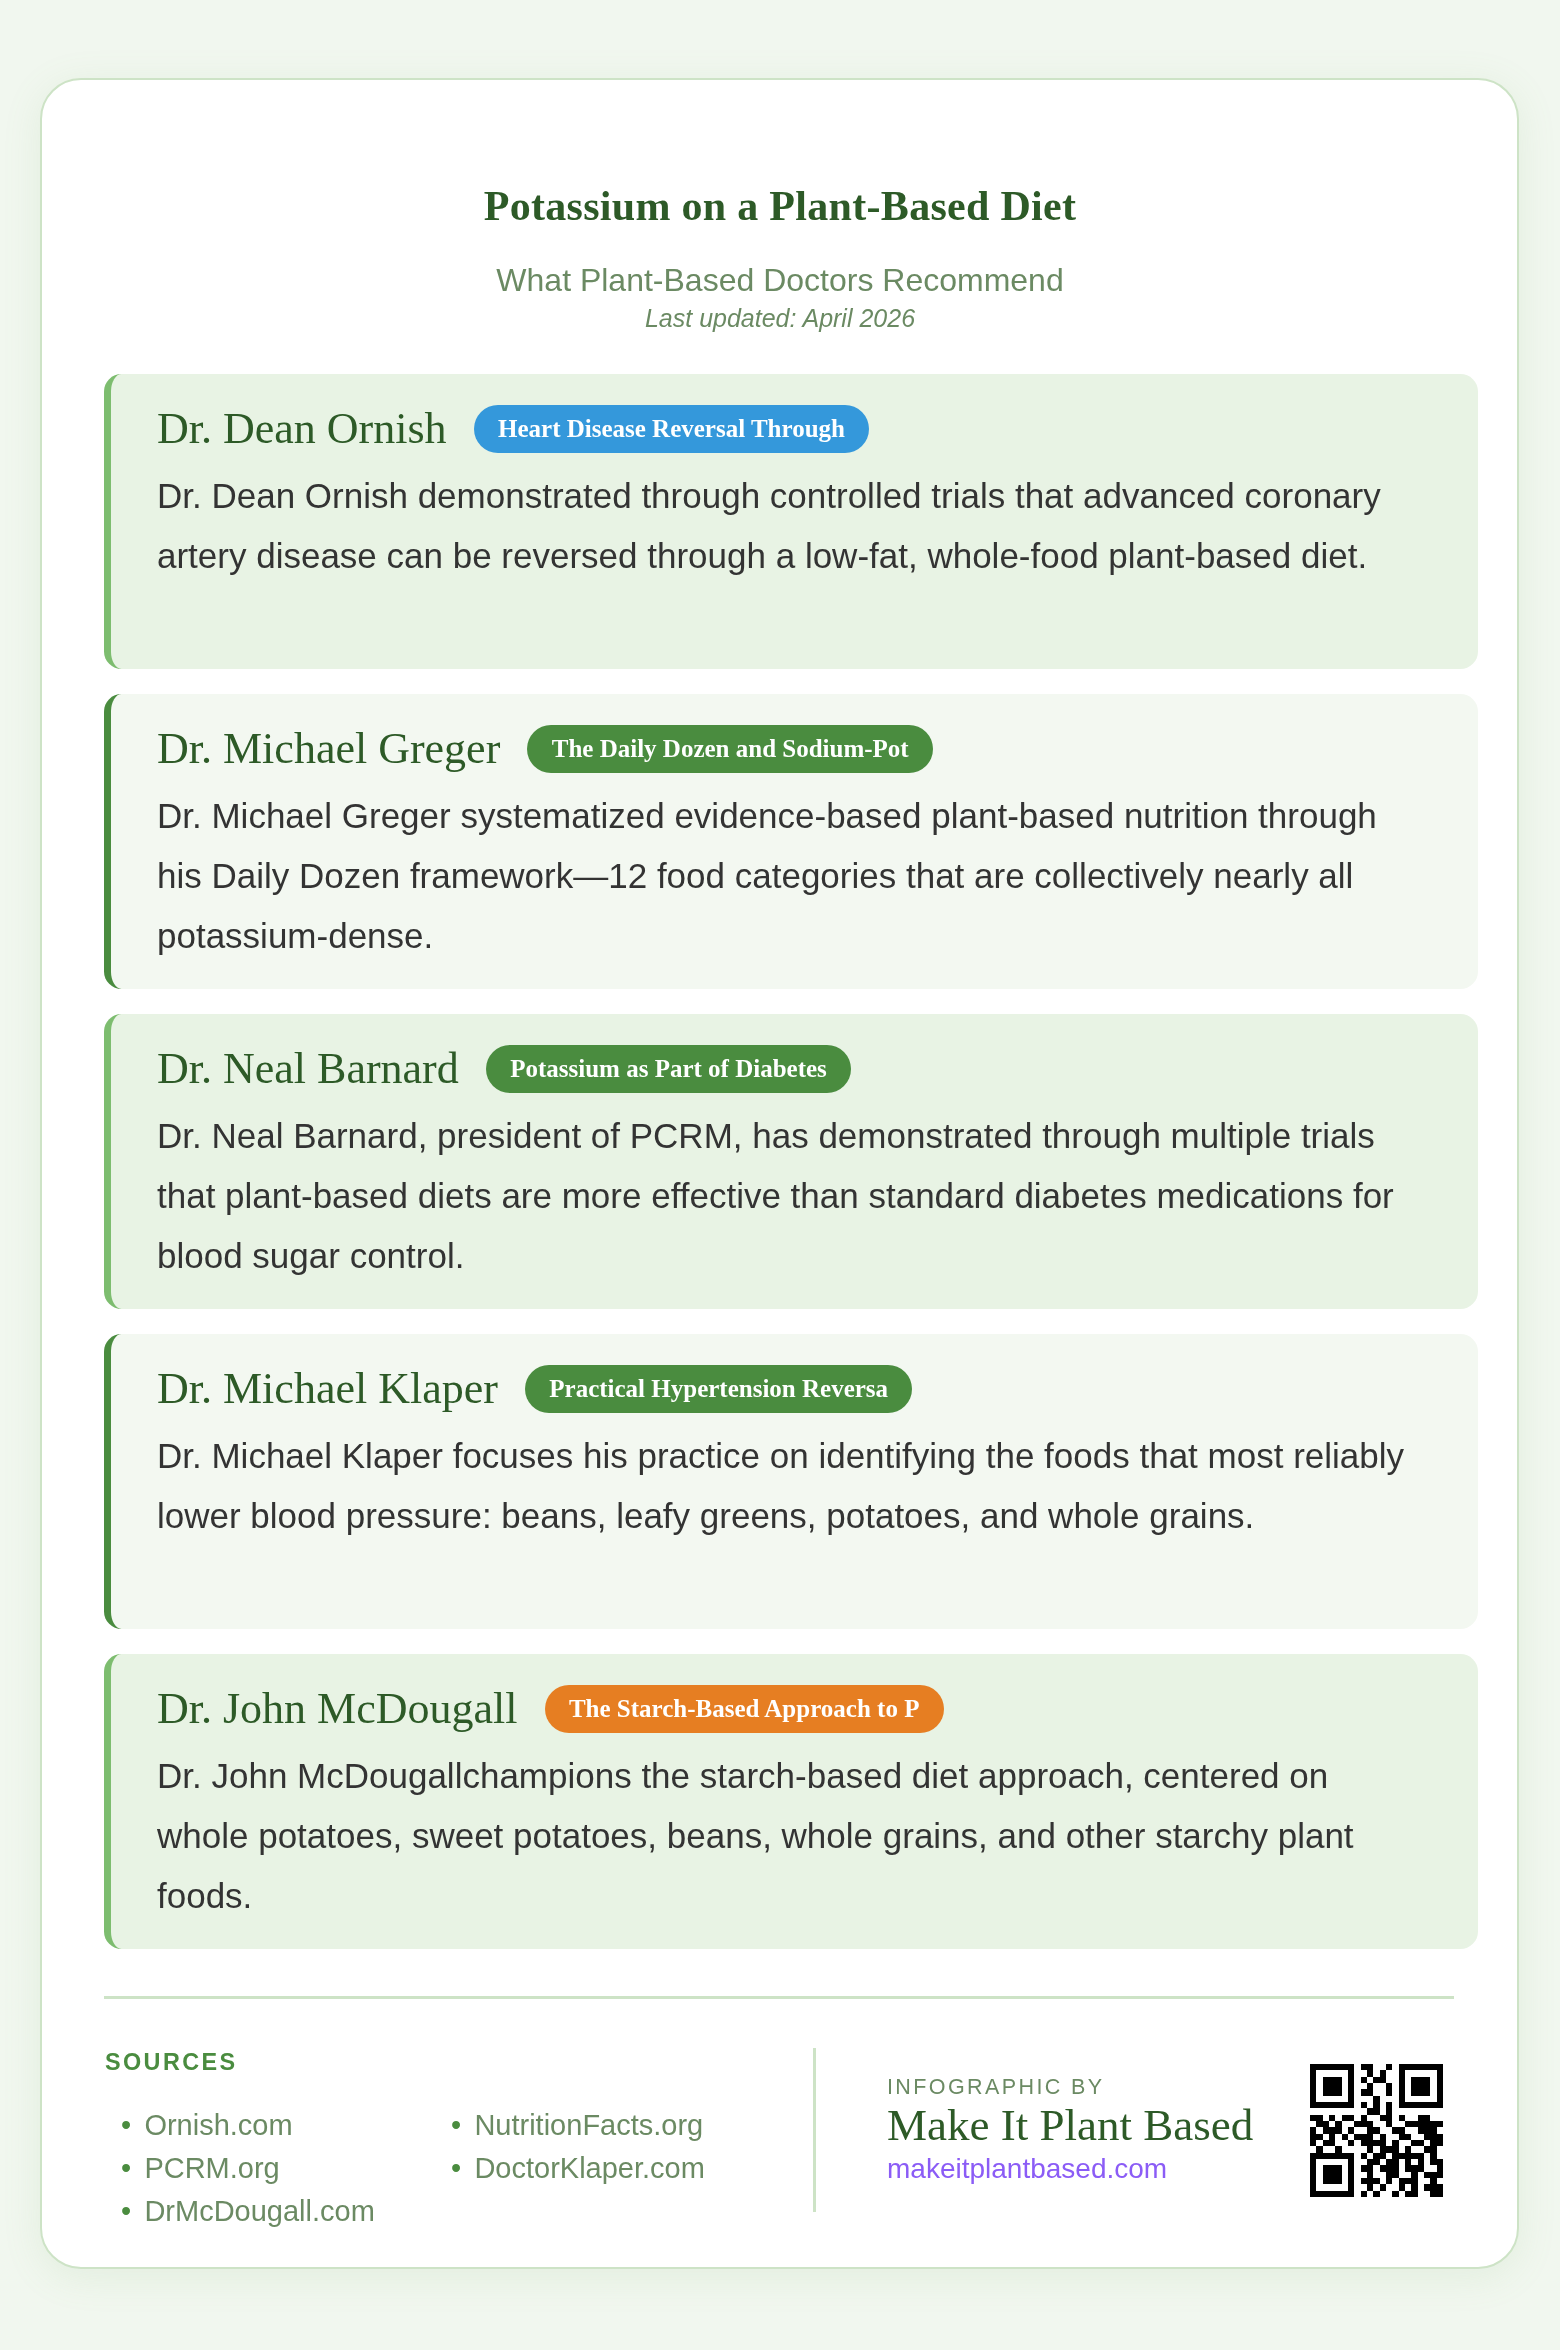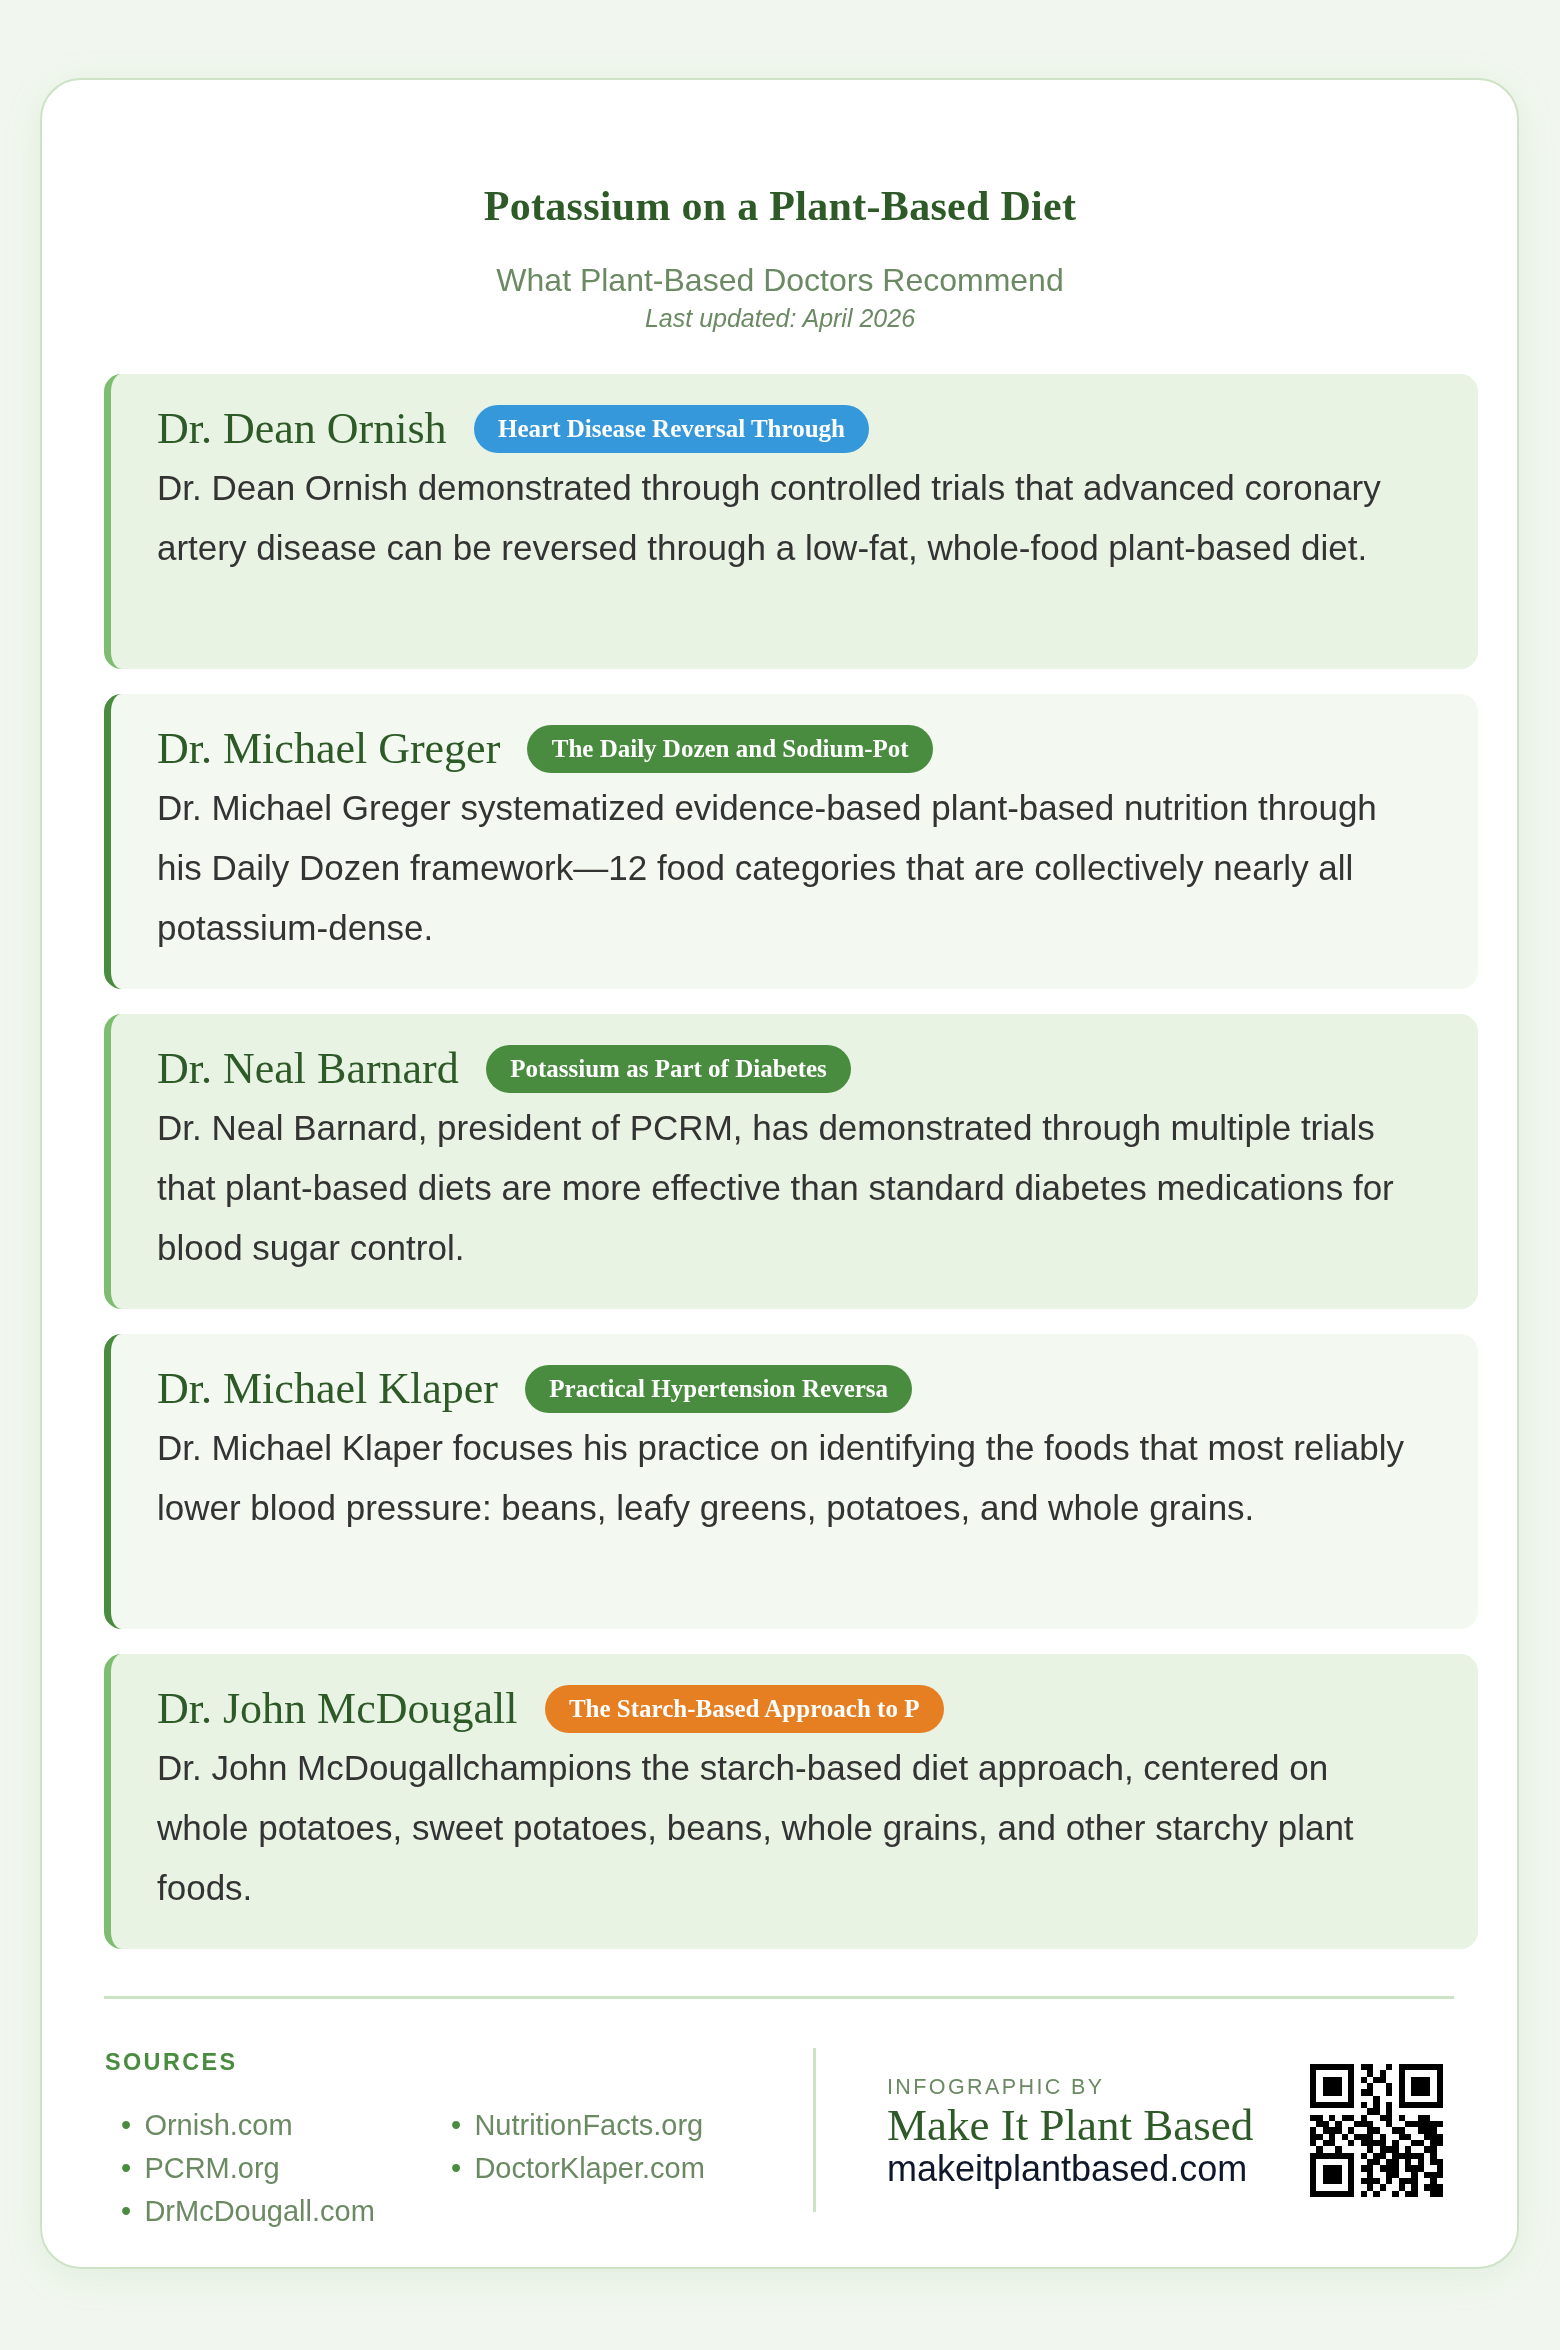--- a/index.html
+++ b/index.html
@@ -89,21 +89,21 @@
       border-radius: 24.4px;
       color: #ffffff;
       font-family: "Liberation Serif", serif;
       font-weight: bold;
       font-size: 25px;
       white-space: nowrap;
     }
     .doc-body {
       position: absolute;
       left: 46px;
-      top: 84px;
+      top: 92px;
       width: 1268px;
       font-family: "Liberation Sans", sans-serif;
       font-size: 35px;
       line-height: 60px;
       color: #333333;
       margin: 0;
     }
     .divider {
       position: absolute;
       left: 104px;
@@ -164,22 +164,22 @@
     }
     .brand-name {
       font-family: "Liberation Serif", serif;
       font-size: 45px;
       color: #2d5a27;
       line-height: 51px;
       white-space: nowrap;
     }
     .brand-url {
       font-family: "Liberation Sans", sans-serif;
-      font-size: 36px;
-      color: #0f172a;
+      font-size: 28px;
+      color: #8b5cf6;
       line-height: 35px;
     }
     .qr {
       position: absolute;
       left: 1310px;
       top: 2064px;
       width: 133px;
       height: 133px;
       background: #ffffff;
     }

